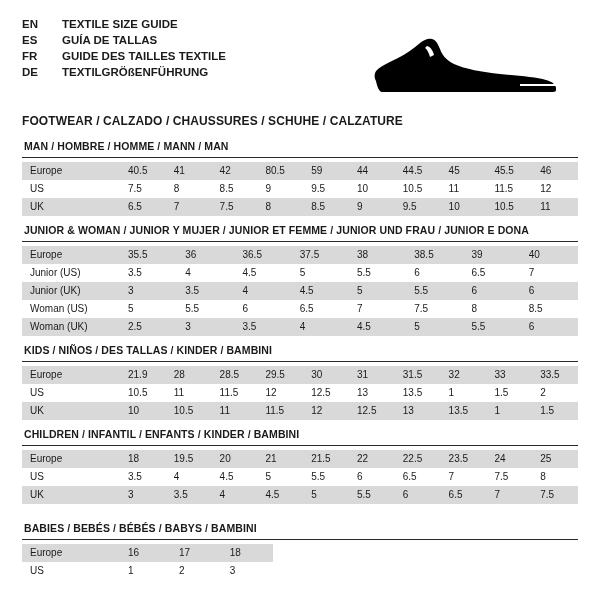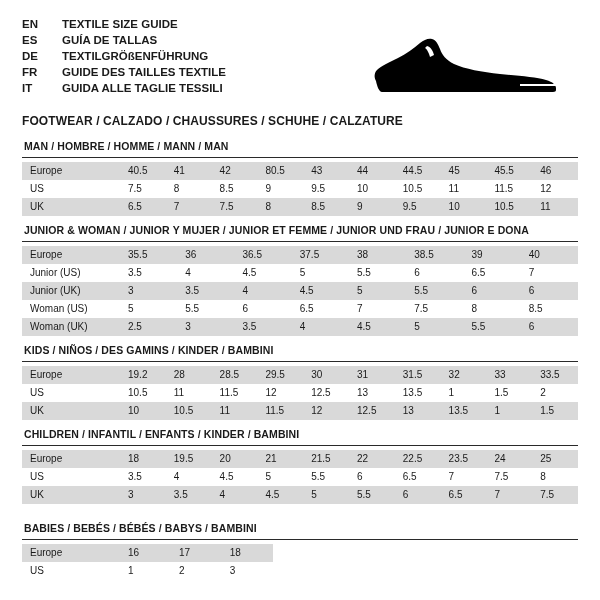--- a/index.html
+++ b/index.html
@@ -108,30 +108,26 @@
       <tbody>
           <tr>
         <td class="lang-code">EN</td>
         <td class="lang-title">TEXTILE SIZE GUIDE</td>
       </tr>
       <tr>
         <td class="lang-code">ES</td>
         <td class="lang-title">GUÍA DE TALLAS</td>
       </tr>
       <tr>
+        <td class="lang-code">FR</td>
+        <td class="lang-title">GUIDE DES TAILLES TEXTILE</td>
+      </tr>
+      <tr>
         <td class="lang-code">DE</td>
         <td class="lang-title">TEXTILGRÖßENFÜHRUNG</td>
-      </tr>
-      <tr>
-        <td class="lang-code">FR</td>
-        <td class="lang-title">GUIDE DES TAILLES TEXTILE</td>
-      </tr>
-      <tr>
-        <td class="lang-code">IT</td>
-        <td class="lang-title">GUIDA ALLE TAGLIE TESSILI</td>
       </tr>
     </tbody>
       </table>
 
     <svg class="shoe-art" viewBox="0 0 190 62" aria-hidden="true">
       <path fill="#000000" d="M6,47 C4,44 4,39 7,36 C11,32 20,28 28,24 C36,20 44,14 50,9 C54,6 58,4 62,5 C66,6 68,10 70,15 C72,21 76,26 84,30 C95,35 112,38 130,40 C148,42 166,43 176,46 C183,48 186,51 186,54 L186,56 C186,57 185,58 183,58 L12,58 C9,58 7,52 6,47 Z"></path>
       <path fill="#ffffff" d="M57,12 C61,13 63,17 64,21 L60,23 C59,19 57,15 55,14 Z"></path>
       <rect x="150" y="50" width="36" height="2" fill="#ffffff"></rect>
     </svg>
   </div>
@@ -142,21 +138,21 @@
     <div class="section-title">MAN / HOMBRE / HOMME / MANN / MAN</div>
     <div class="rule"></div>
     <table class="size">
       <tbody>
           <tr class="shaded">
         <td class="rowlabel">Europe</td>
         <td>40.5</td>
         <td>41</td>
         <td>42</td>
         <td>80.5</td>
-        <td>43</td>
+        <td>59</td>
         <td>44</td>
         <td>44.5</td>
         <td>45</td>
         <td>45.5</td>
         <td>46</td>
       </tr>
       <tr>
         <td class="rowlabel">US</td>
         <td>7.5</td>
         <td>8</td>
@@ -244,27 +240,27 @@
         <td>4.5</td>
         <td>5</td>
         <td>5.5</td>
         <td>6</td>
       </tr>
     </tbody>
       </table>
   </div>
 
   <div class="section">
-    <div class="section-title">KIDS / NIÑOS / DES GAMINS / KINDER / BAMBINI</div>
-    <div class="rule"></div>
-    <table class="size">
-      <tbody>
-          <tr class="shaded">
-        <td class="rowlabel">Europe</td>
-        <td>19.2</td>
+    <div class="section-title">KIDS / NIÑOS / DES TALLAS / KINDER / BAMBINI</div>
+    <div class="rule"></div>
+    <table class="size">
+      <tbody>
+          <tr class="shaded">
+        <td class="rowlabel">Europe</td>
+        <td>21.9</td>
         <td>28</td>
         <td>28.5</td>
         <td>29.5</td>
         <td>30</td>
         <td>31</td>
         <td>31.5</td>
         <td>32</td>
         <td>33</td>
         <td>33.5</td>
       </tr>

